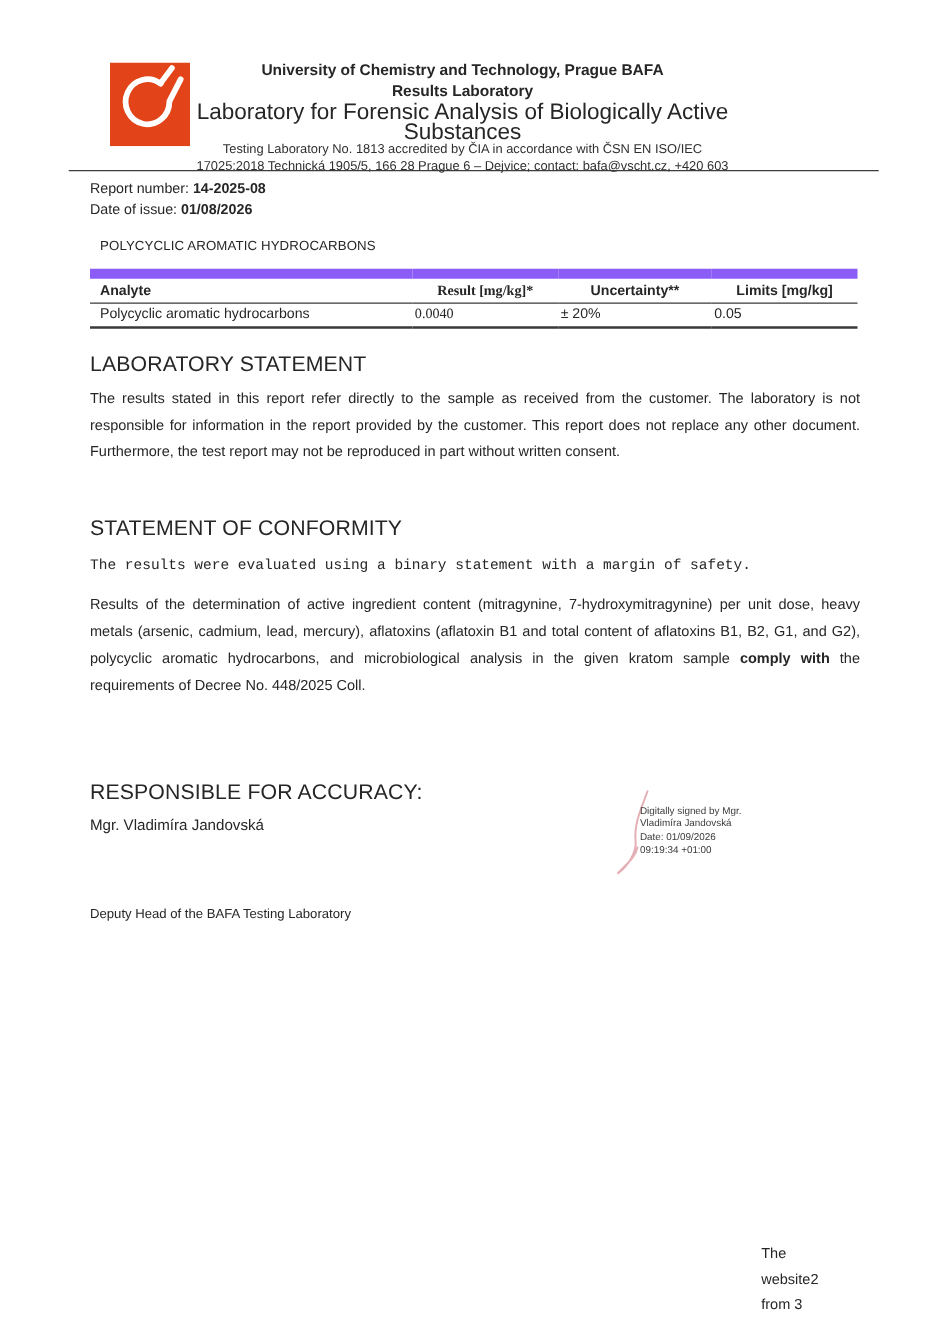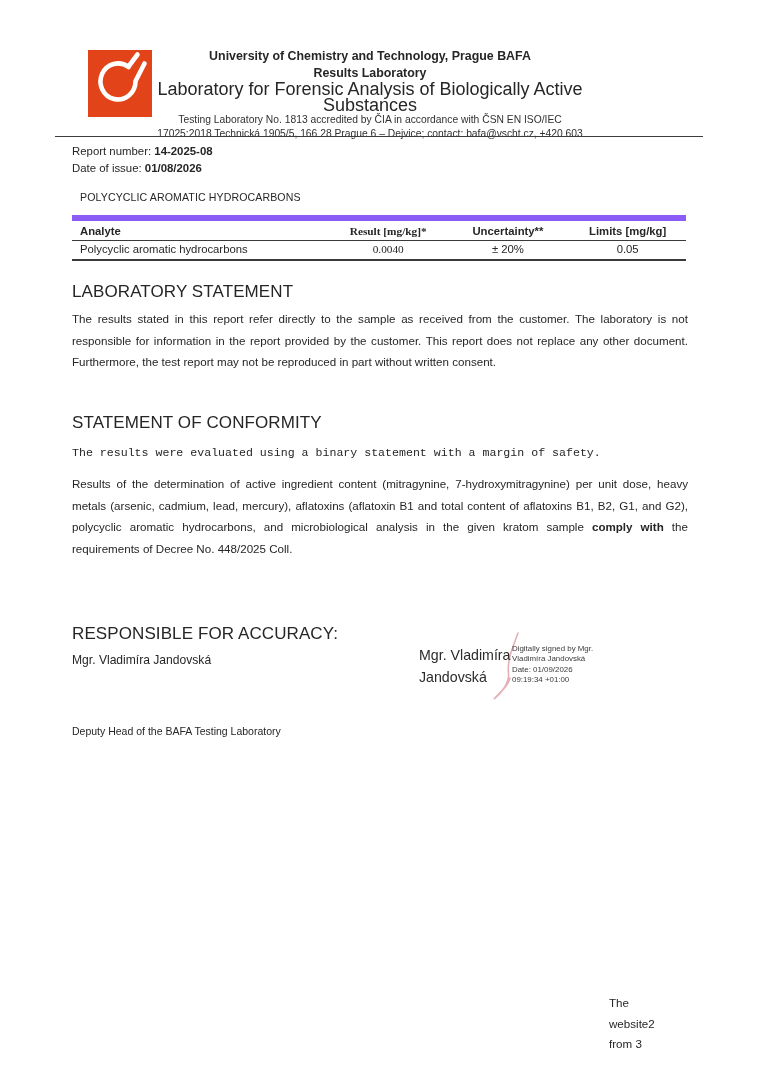--- a/index.html
+++ b/index.html
@@ -55,32 +55,31 @@
   .section-caption {
     position: absolute;
     left: 80px; top: 191px;
     font-size: 10.6px; letter-spacing: 0.1px;
   }
   .results-table {
     position: absolute;
     left: 72px; top: 215px;
     width: 614px;
     border-collapse: collapse;
-    border-top: 6px solid #8b5cf6;
+    border-top: 8px solid #8b5cf6;
     border-bottom: 2px solid #3a3a3a;
     font-size: 11.3px;
   }
   .results-table th {
     font-weight: bold;
     text-align: center;
     padding: 3.5px 2px 3px 2px;
     border-bottom: 1.2px solid #3a3a3a;
   }
   .results-table td {
-    text-align: center;
     padding: 2.5px 2px 3.5px 2px;
   }
   .results-table th.c-analyte, .results-table td.c-analyte {
     text-align: left; padding-left: 8px; width: 42%;
   }
   .results-table .c-result { width: 19%; font-family: Liberation Serif, serif; }
   .results-table .c-uncert { width: 20%; }
   .results-table .c-limits { width: 19%; }
 
   
@@ -207,24 +206,20 @@
   <div class="body-par p-confintro">The results were evaluated using a binary statement with a margin of safety.</div>
   <div class="body-par p-conf"><span>Results of the determination of active ingredient content (mitragynine, 7-hydroxymitragynine) per unit dose, heavy metals (arsenic, cadmium, lead, mercury), aflatoxins (aflatoxin B1 and total content of aflatoxins B1, B2, G1, and G2), polycyclic aromatic hydrocarbons, and microbiological analysis in the given kratom sample </span><span class="bold-inline">comply with</span><span> the requirements of Decree No. 448/2025 Coll.</span></div>
 
   <div class="stmt-heading h-resp">RESPONSIBLE FOR ACCURACY:</div>
   <div class="resp-name">Mgr. Vladimíra Jandovská</div>
   <div class="resp-role">Deputy Head of the BAFA Testing Laboratory</div>
 
   <svg class="sig-squiggle" viewBox="0 0 36 74">
     <path d="M 28 2 C 23 16, 17 28, 18.5 42 C 19.5 51, 12 62, 4 68 C 10 61, 18 56, 20 47" fill="none" stroke="#d98f96" stroke-width="1.6" stroke-linecap="round"></path>
   </svg>
-  <div class="sig-name">
-    <div>Mgr. Vladimíra</div>
-    <div>Jandovská</div>
-  </div>
   <div class="sig-details">
     <div>Digitally signed by Mgr.</div>
     <div>Vladimíra Jandovská</div>
     <div>Date: 01/09/2026</div>
     <div>09:19:34 +01:00</div>
   </div>
 
   <div class="footer-block">
     <div>The</div>
     <div>website2</div>

